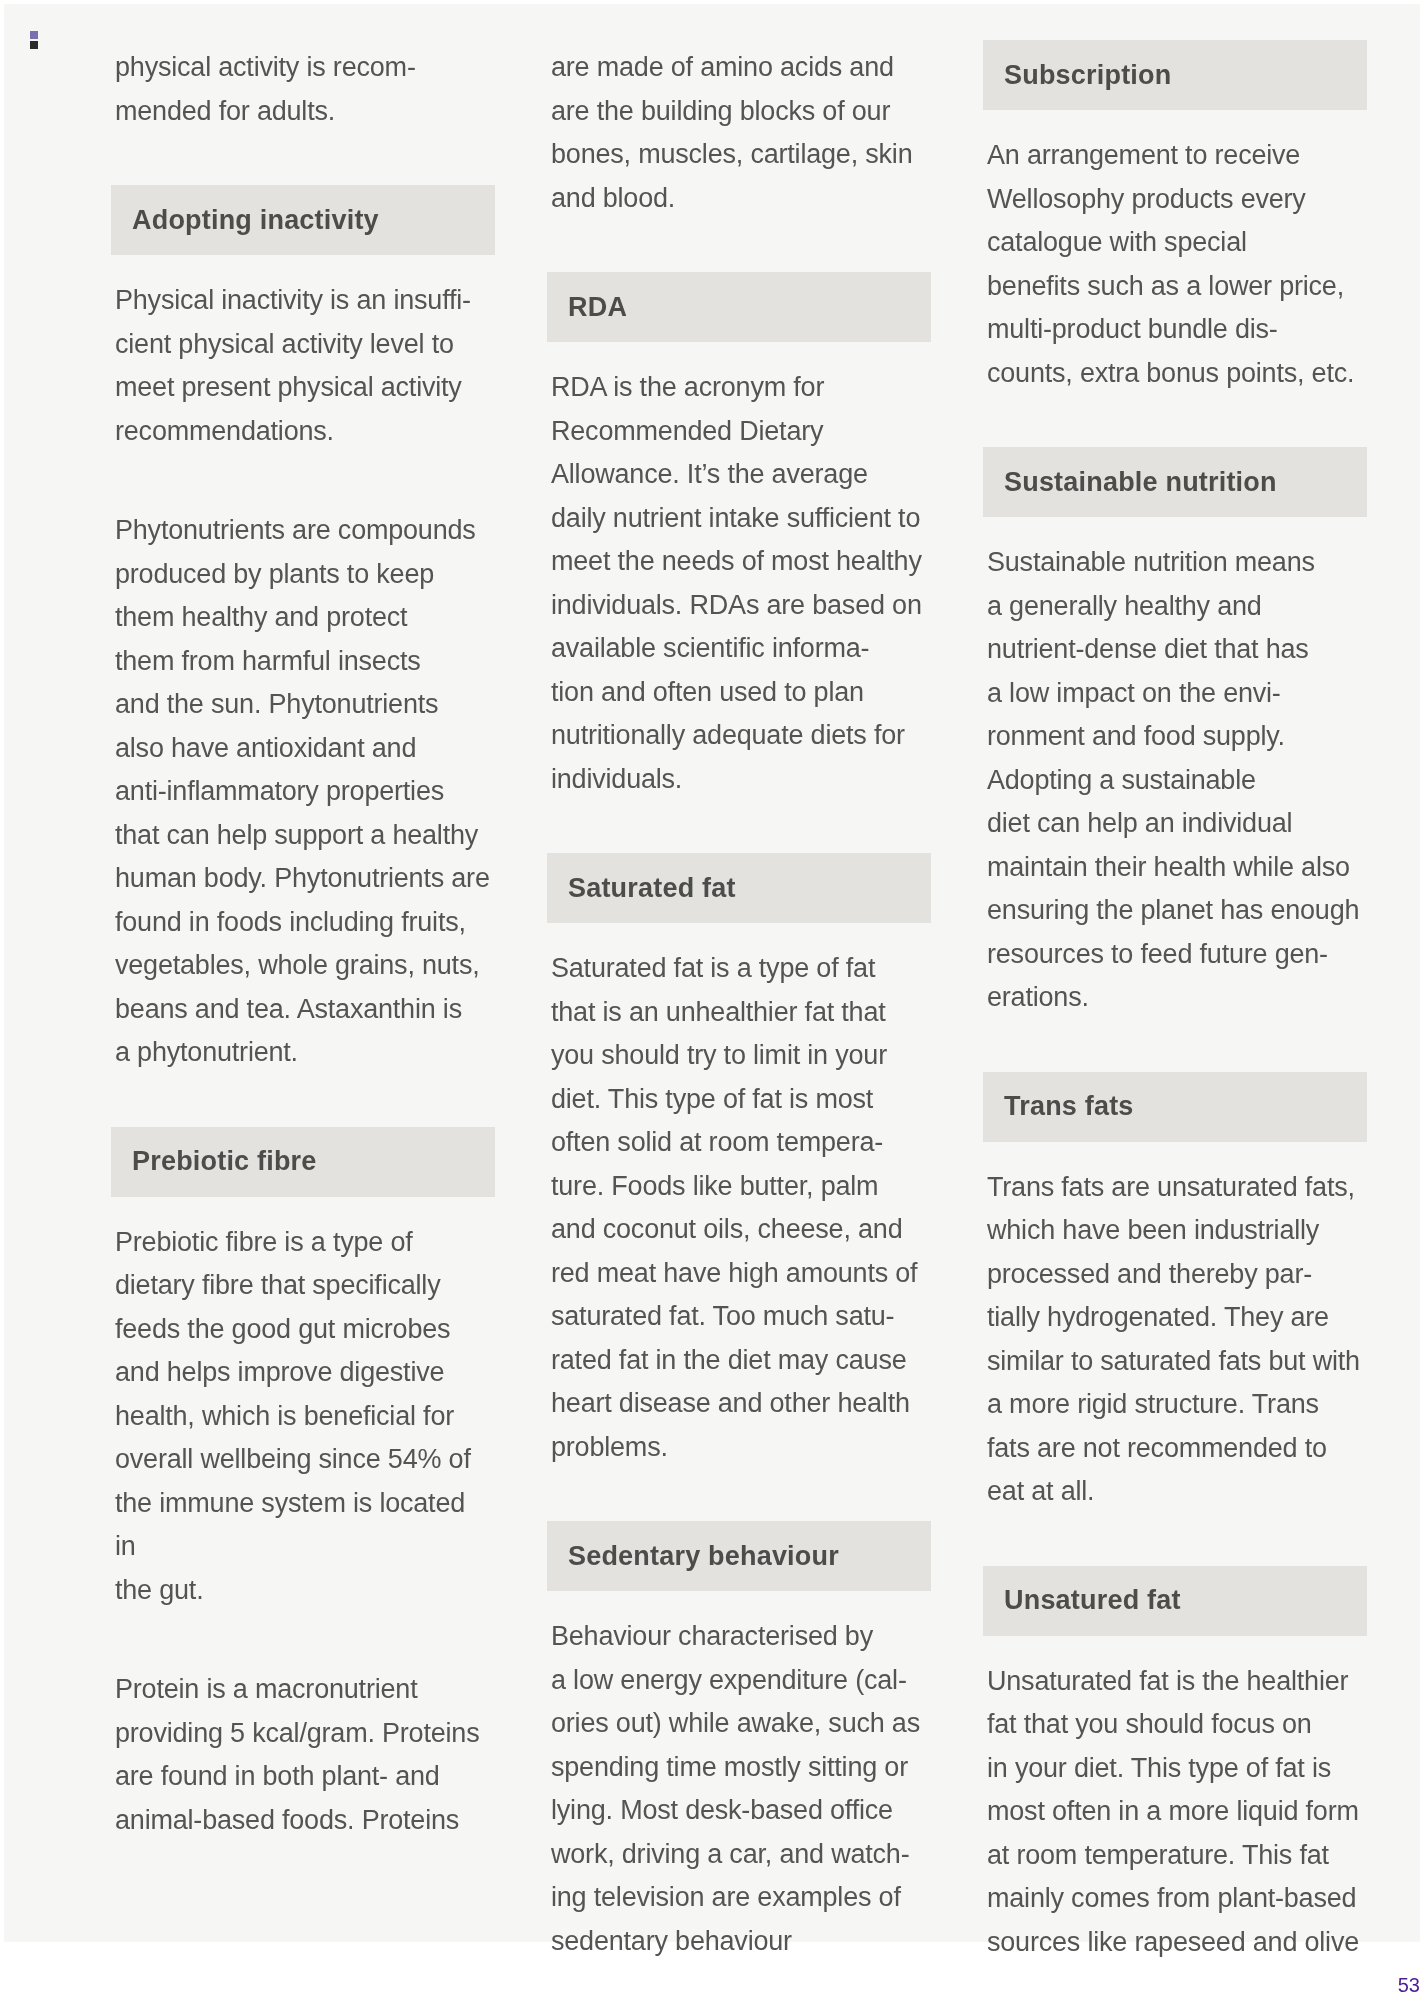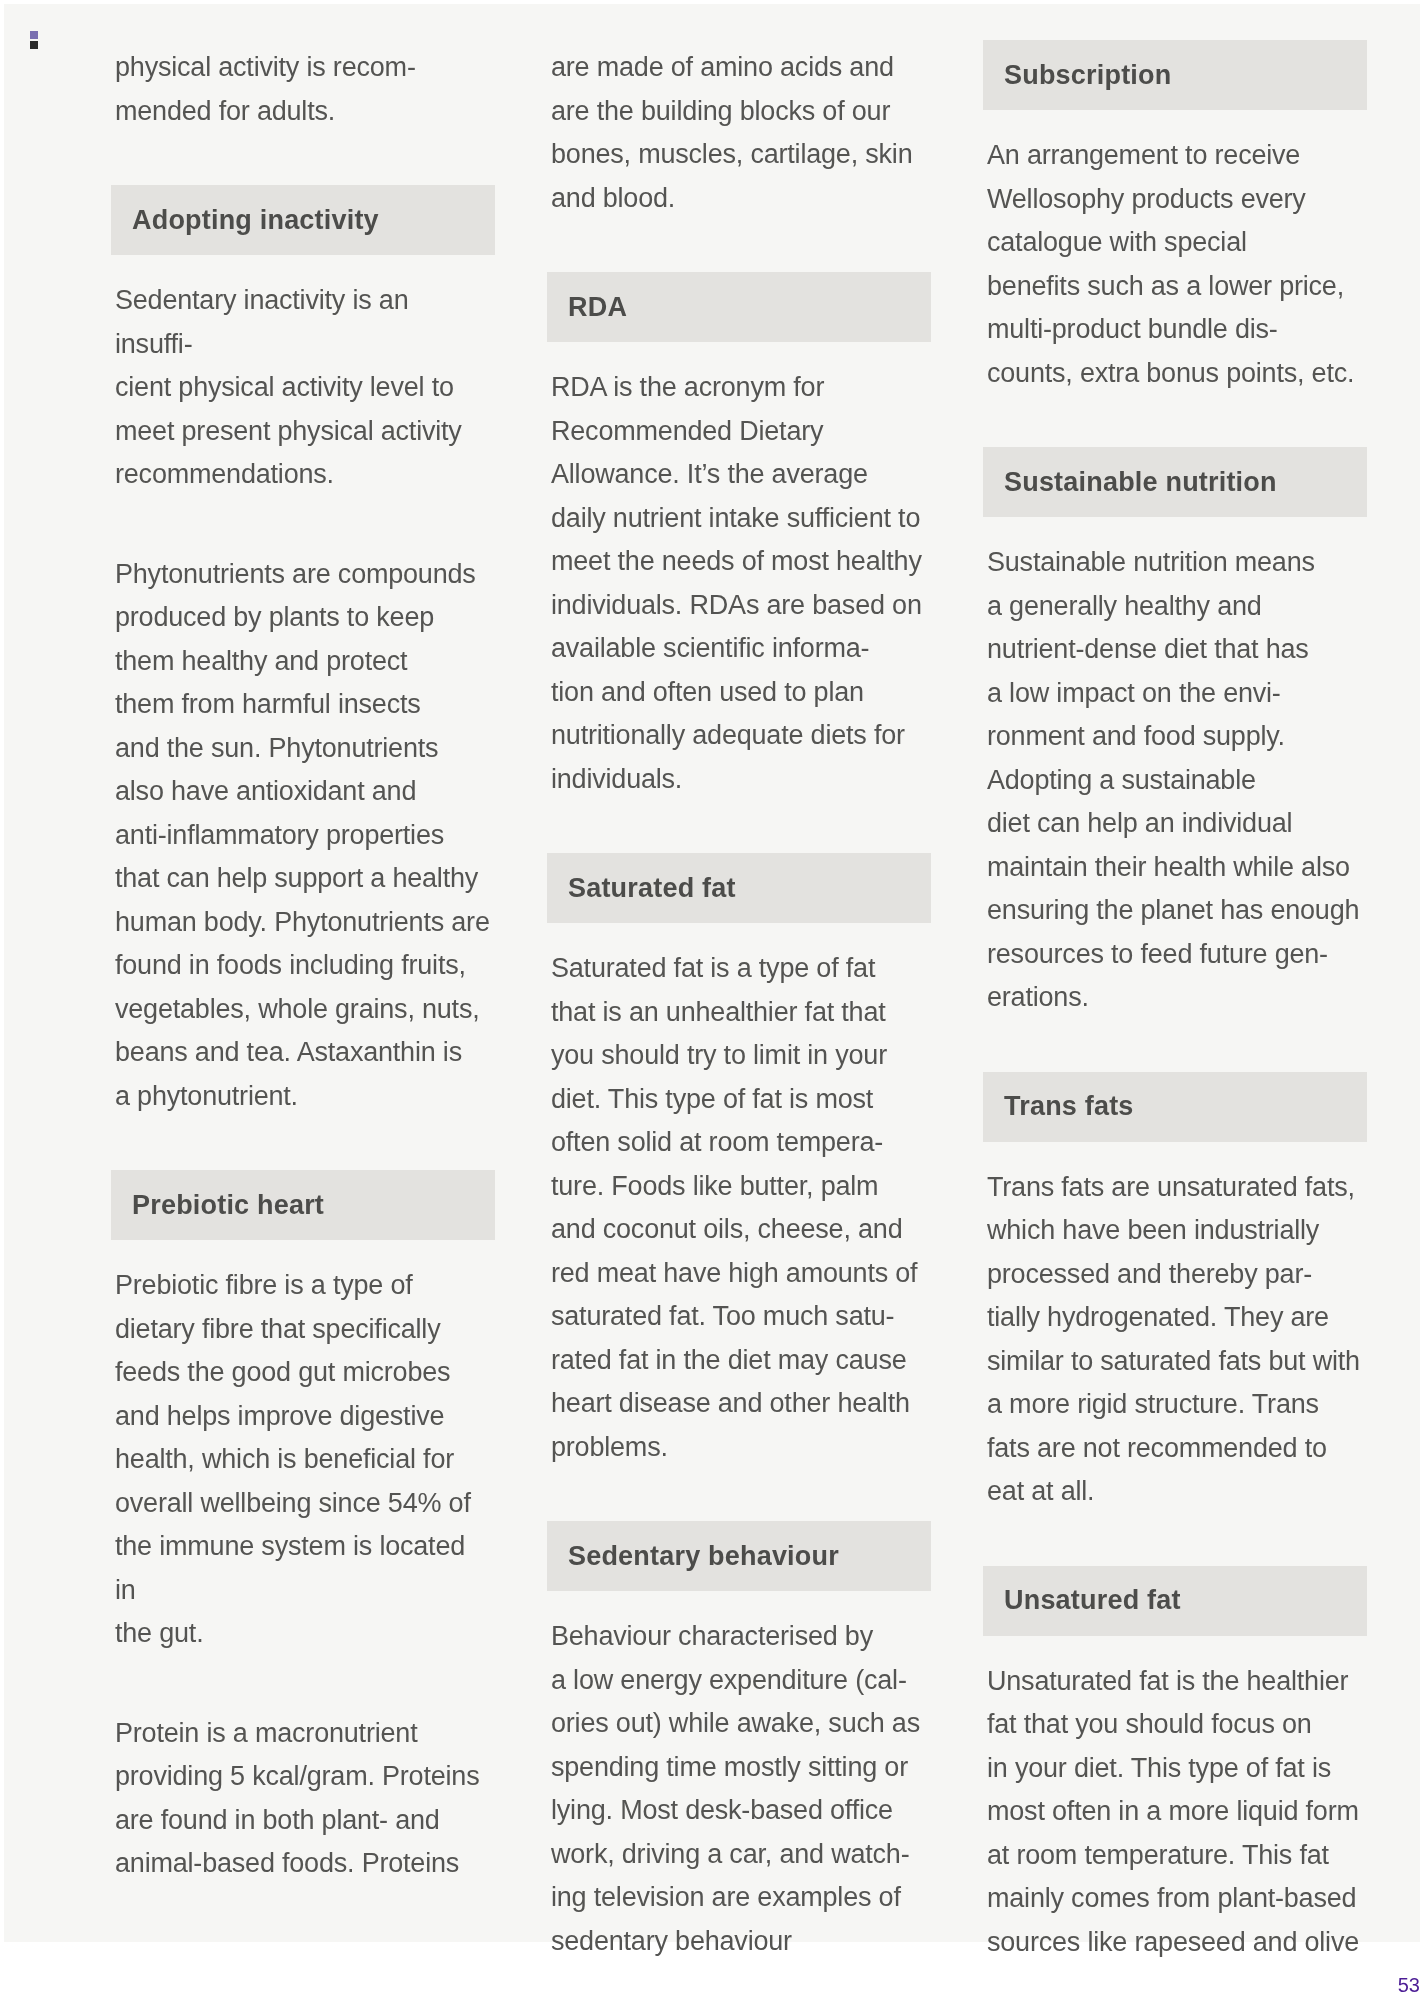--- a/index.html
+++ b/index.html
@@ -79,40 +79,40 @@
   <div class="menu-icon">
     <span></span>
       <span></span>
   </div>
 
   <div class="column col-1">
     <div class="term-body">physical activity is recom-
 mended for adults.</div>
 
     <div class="term-header">Adopting inactivity</div>
-    <div class="term-body">Sedentary inactivity is an insuffi-
+    <div class="term-body">Physical inactivity is an insuffi-
 cient physical activity level to
 meet present physical activity
 recommendations.</div>
 
     <div class="term-body">Phytonutrients are compounds
 produced by plants to keep
 them healthy and protect
 them from harmful insects
 and the sun. Phytonutrients
 also have antioxidant and
 anti-inflammatory properties
 that can help support a healthy
 human body. Phytonutrients are
 found in foods including fruits,
 vegetables, whole grains, nuts,
 beans and tea. Astaxanthin is
 a phytonutrient.</div>
 
-    <div class="term-header">Prebiotic heart</div>
+    <div class="term-header">Prebiotic fibre</div>
     <div class="term-body">Prebiotic fibre is a type of
 dietary fibre that specifically
 feeds the good gut microbes
 and helps improve digestive
 health, which is beneficial for
 overall wellbeing since 54% of
 the immune system is located in
 the gut.</div>
 
     <div class="term-body">Protein is a macronutrient

